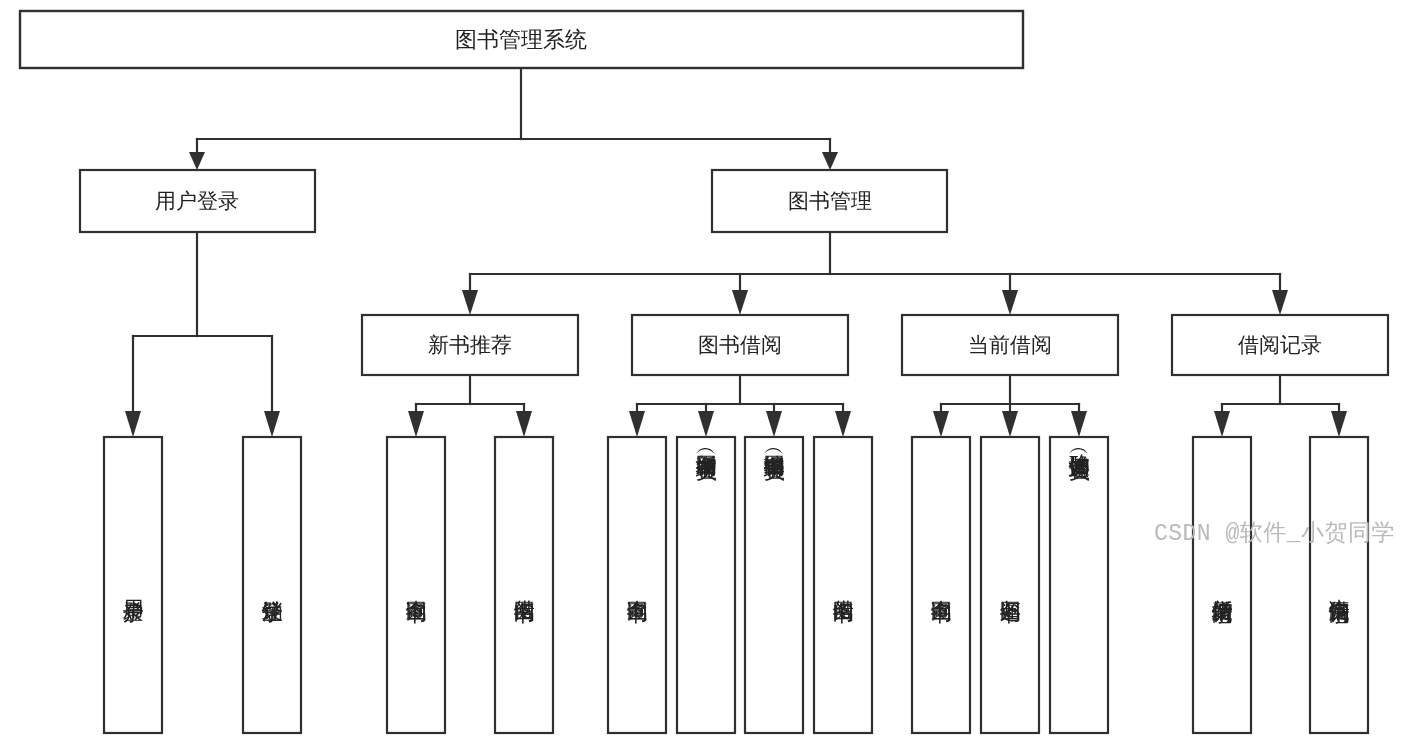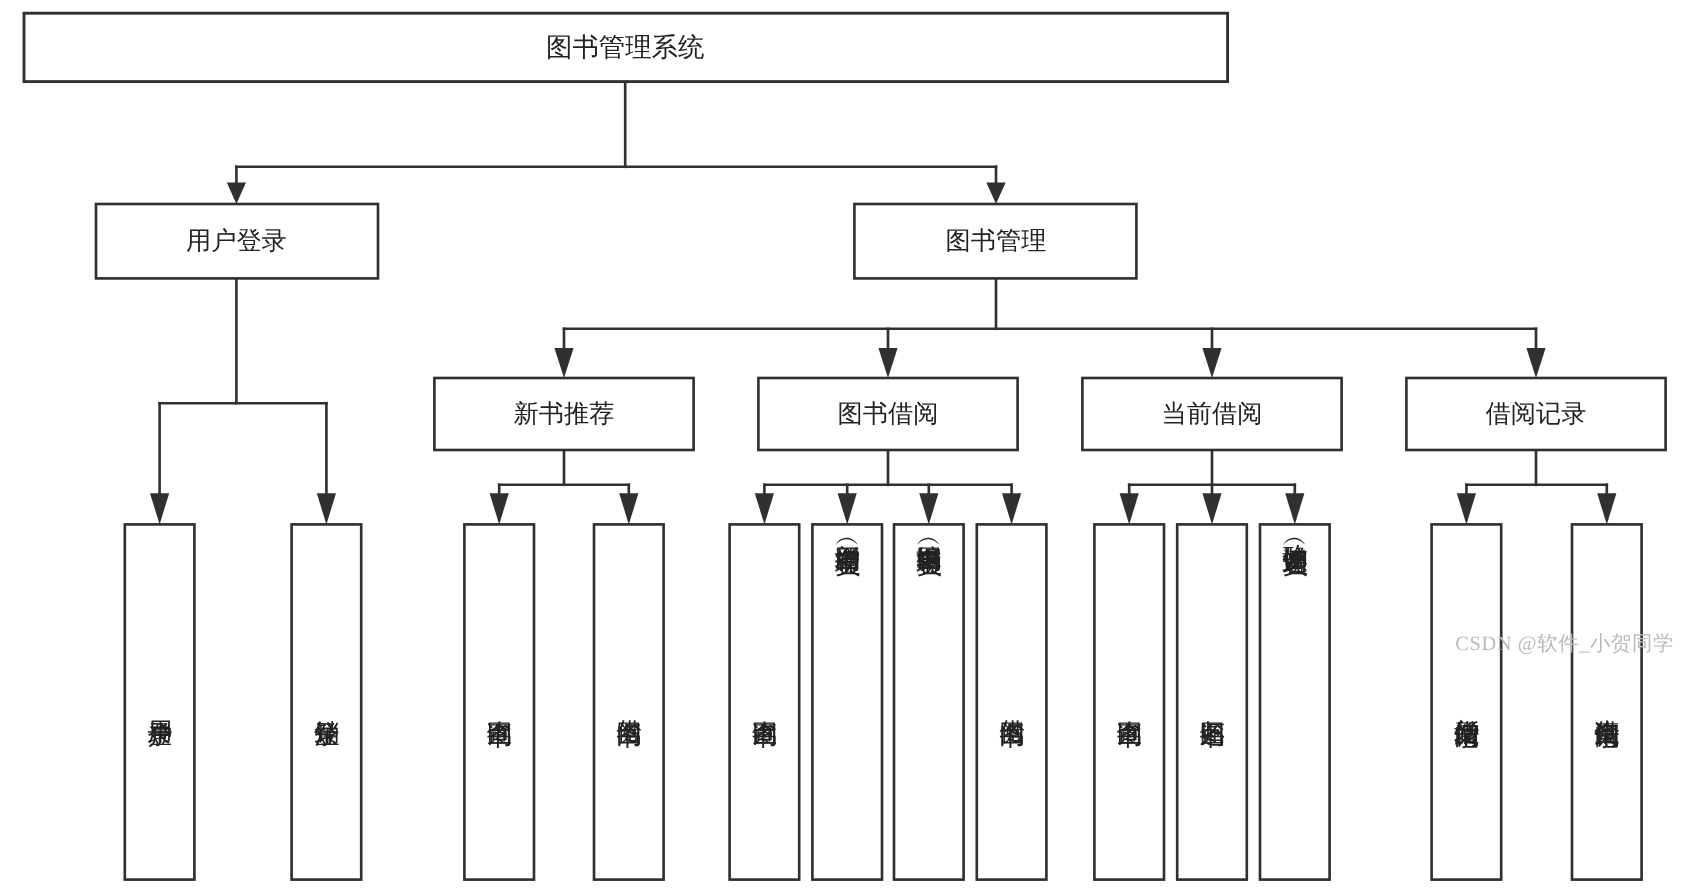--- a/index.html
+++ b/index.html
@@ -71,22 +71,22 @@
     font-size: 21px;
     line-height: 1.08;
     letter-spacing: 1px;
     color: #222222;
     white-space: nowrap;
   }
   #watermark {
     position: absolute;
     right: 10px;
     bottom: 8px;
-    font-family: Liberation Serif, serif;
-    font-size: 17px;
+    font-family: Liberation Mono, monospace;
+    font-size: 23px;
     color: #b9b9b9;
     letter-spacing: 0.5px;
     user-select: none;
     margin-top: 16px;
   }
 </style>
 </head>
 <body>
 
 <div id="diagram-root">

